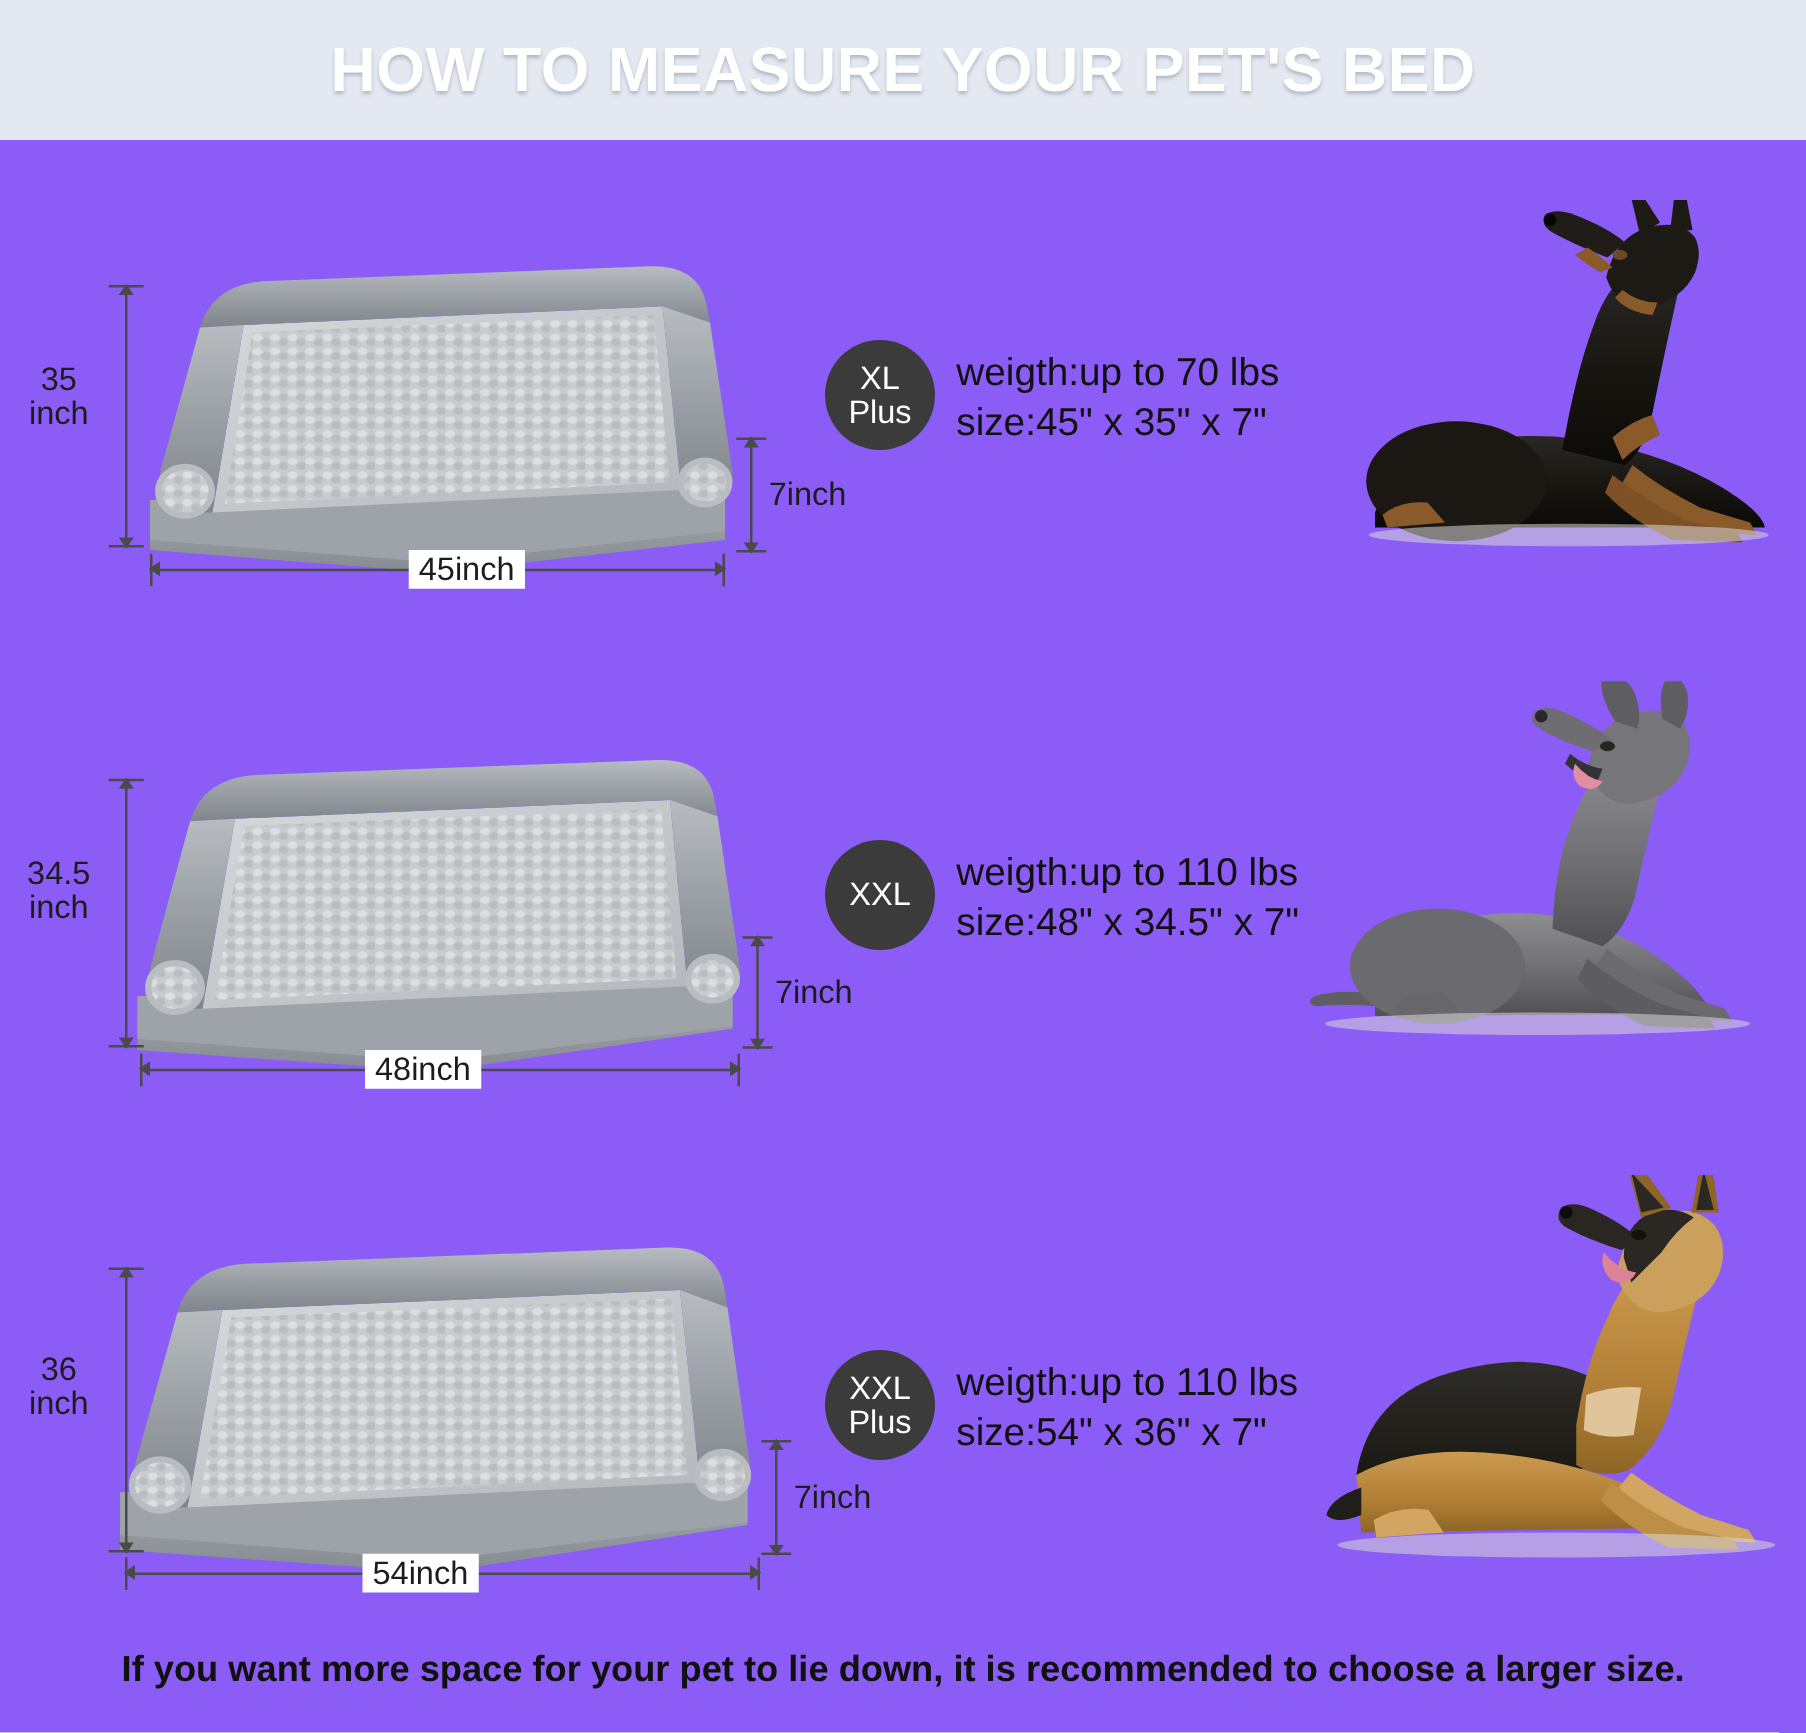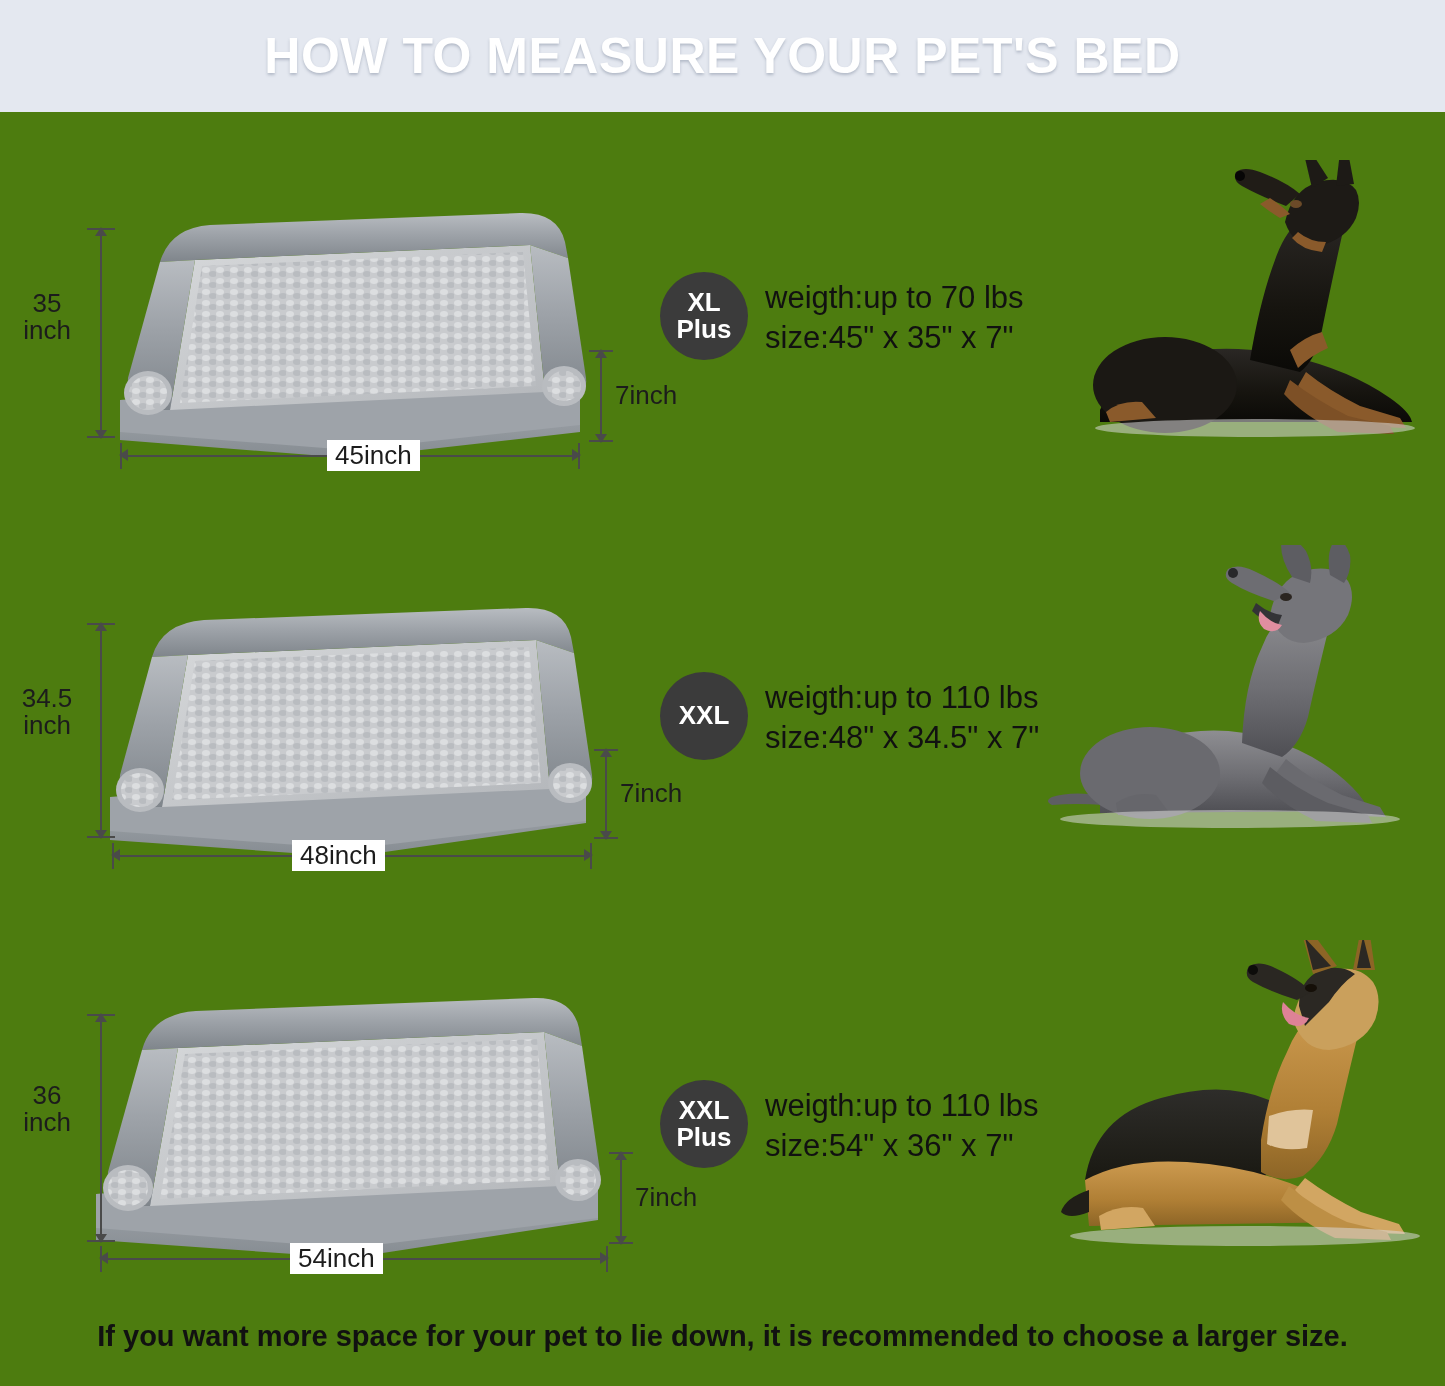--- a/index.html
+++ b/index.html
@@ -5,21 +5,21 @@
   * { box-sizing: border-box; }
   html, body {
     margin: 0; padding: 0;
     background: #ffffff;
     font-family: "Liberation Sans", sans-serif;
   }
   #page {
     position: relative;
     width: 1445px;
     height: 1386px;
-    background: #4d7c0f;
+    background: #8b5cf6;
     overflow: hidden;
   }
 
   
   .header {
     position: absolute;
     left: 0; top: 0;
     width: 1445px;
     height: 112px;
     background: #e4e8f0;
@@ -162,21 +162,21 @@
     position: absolute;
     width: 88px; height: 88px;
     border-radius: 50%;
     background: #3b3b3b;
     color: #ffffff;
     display: flex;
     flex-direction: column;
     align-items: center;
     justify-content: center;
     font-size: 26px;
-    font-weight: bold;
+    font-weight: normal;
     line-height: 1.05;
   }
   .spec {
     position: absolute;
     font-size: 31px;
     color: #111111;
     line-height: 1.28;
     white-space: nowrap;
   }
 

